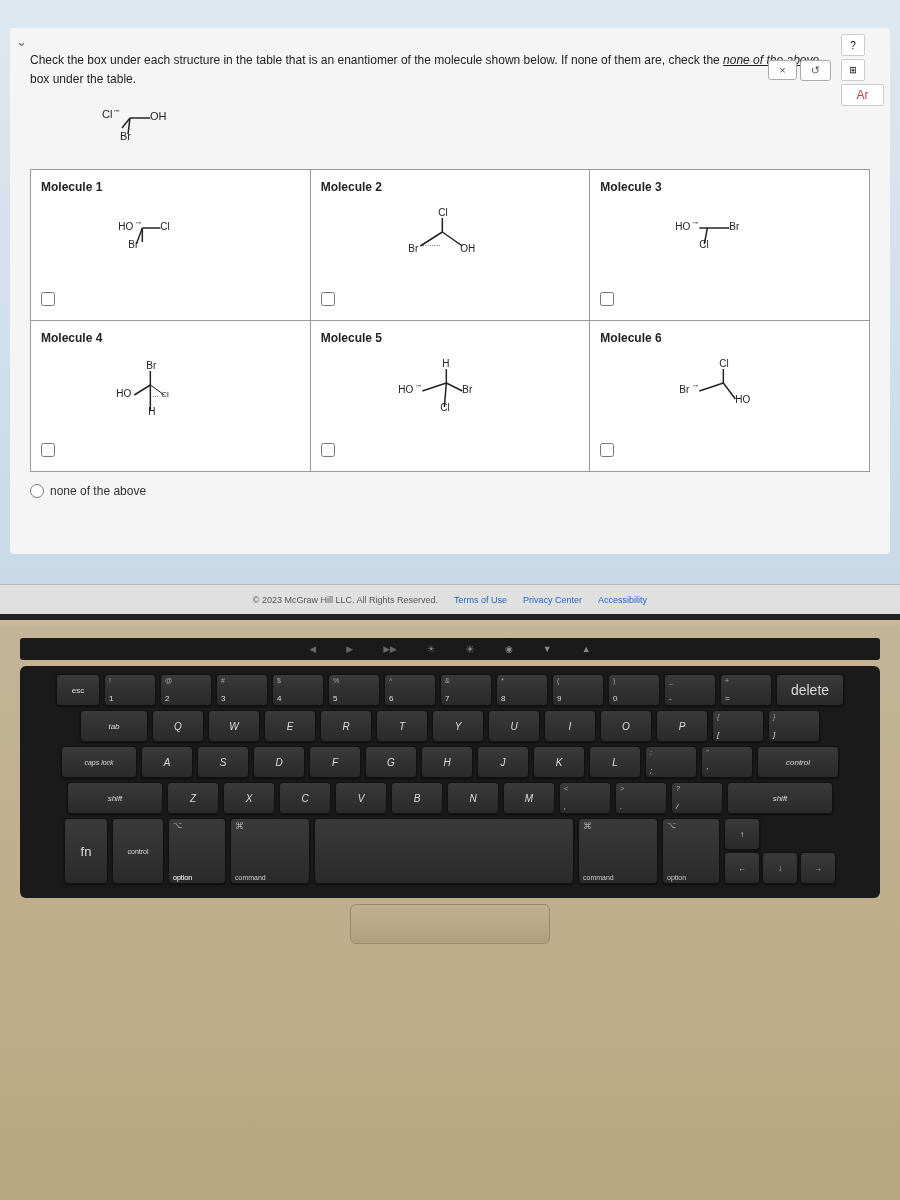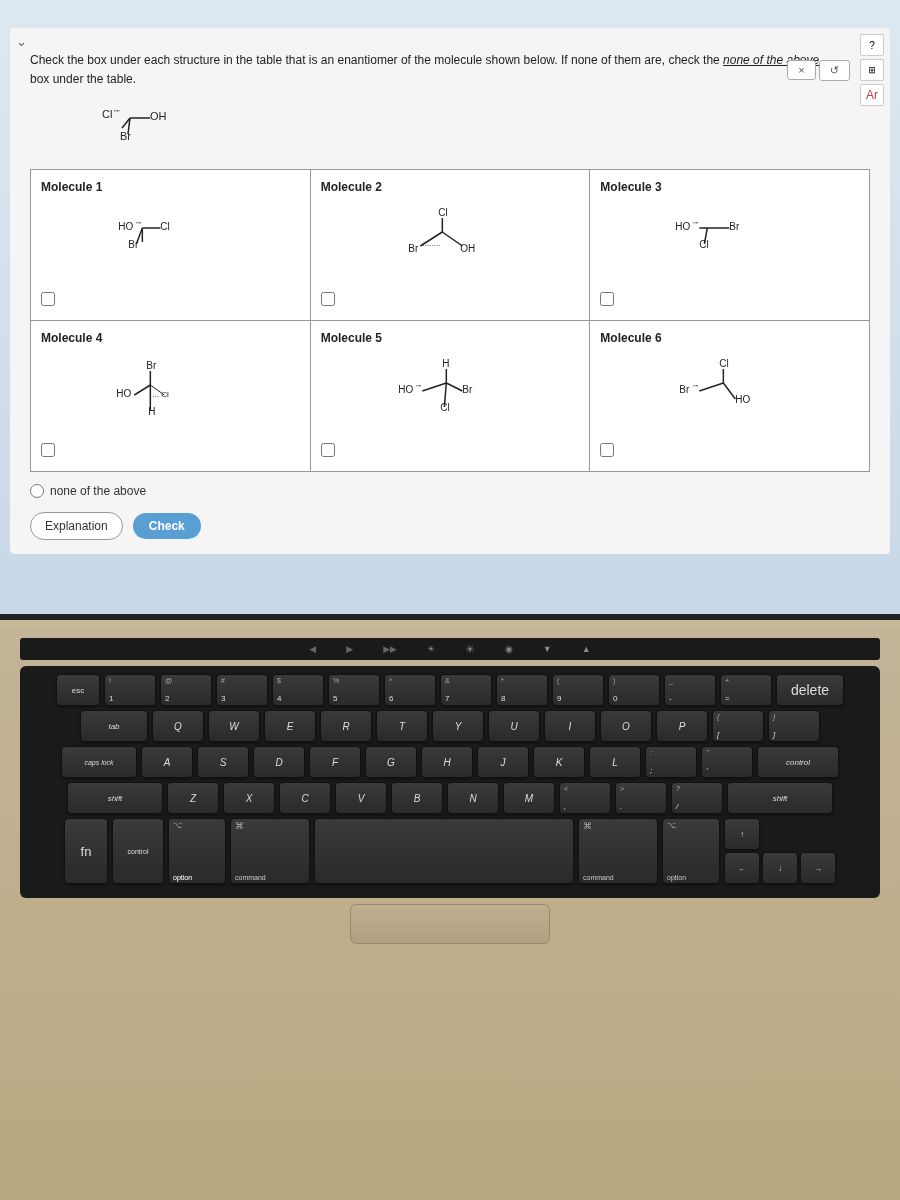--- a/index.html
+++ b/index.html
@@ -268,21 +268,21 @@
       <div style="position:absolute;top:6px;left:6px;font-size:13px;color:#666;">⌄</div>
 
       <div style="position:absolute;top:6px;right:6px;display:flex;gap:4px;align-items:center;">
         <div style="display:flex;gap:3px;align-items:center;">
           <button style="padding:3px 10px;background:white;border:1px solid #aaa;border-radius:3px;font-size:11px;cursor:pointer;color:#555;">×</button>
           <button style="padding:3px 10px;background:white;border:1px solid #aaa;border-radius:3px;font-size:11px;cursor:pointer;color:#555;">↺</button>
         </div>
         <div style="display:flex;flex-direction:column;gap:3px;margin-left:6px;">
           <div style="width:24px;height:22px;background:white;border:1px solid #ccc;border-radius:2px;display:flex;align-items:center;justify-content:center;cursor:pointer;font-size:10px;">?</div>
           <div style="width:24px;height:22px;background:white;border:1px solid #ccc;border-radius:2px;display:flex;align-items:center;justify-content:center;cursor:pointer;font-size:9px;">⊞</div>
-          <div style="width:24px;height:22px;background:white;border:1px solid #ccc;border-radius:2px;display:flex;align-items:center;justify-content:center;cursor:pointer;font-size:12px;color:#b44;">Ar</div>
+          <div style="width:43px;height:22px;background:white;border:1px solid #ccc;border-radius:2px;display:flex;align-items:center;justify-content:center;cursor:pointer;font-size:12px;color:#b44;">Ar</div>
         </div>
       </div>
 
       <div style="padding-right:50px;margin-top:6px;">
         <span style="font-size:12px;color:#222;line-height:1.5;">
           Check the box under each structure in the table that is an enantiomer of the molecule shown below. If none of them are, check the <em style="font-style:italic;text-decoration:underline;">none of the above</em> box under the table.
         </span>
       </div>
 
       <div style="margin:10px 0 12px 70px;">
@@ -418,26 +418,28 @@
           </td>
         </tr>
       </tbody>
         </table>
 
       <div class="none-above">
         <input type="radio" name="none" style="">
         <span>none of the above</span>
       </div>
 
-      <div class="bottom-buttons">
-        <button class="btn-explanation">Explanation</button>
-        <button class="btn-check">Check</button>
-      </div>
     </div>
 
+    <div class="footer-bar">
+      <span>© 2023 McGraw Hill LLC. All Rights Reserved.</span>
+      <span style="color:#2266cc;cursor:pointer;">Terms of Use</span>
+      <span style="color:#2266cc;cursor:pointer;">Privacy Center</span>
+      <span style="color:#2266cc;cursor:pointer;">Accessibility</span>
+    </div>
   </div>
 </div>
 
 <div class="macbook-body">
   <div class="keyboard-bezel">
 
 
     <div class="touch-bar">
       <span style="font-size:9px;color:#666;">◀</span>
       <span style="font-size:9px;color:#666;">▶</span>

